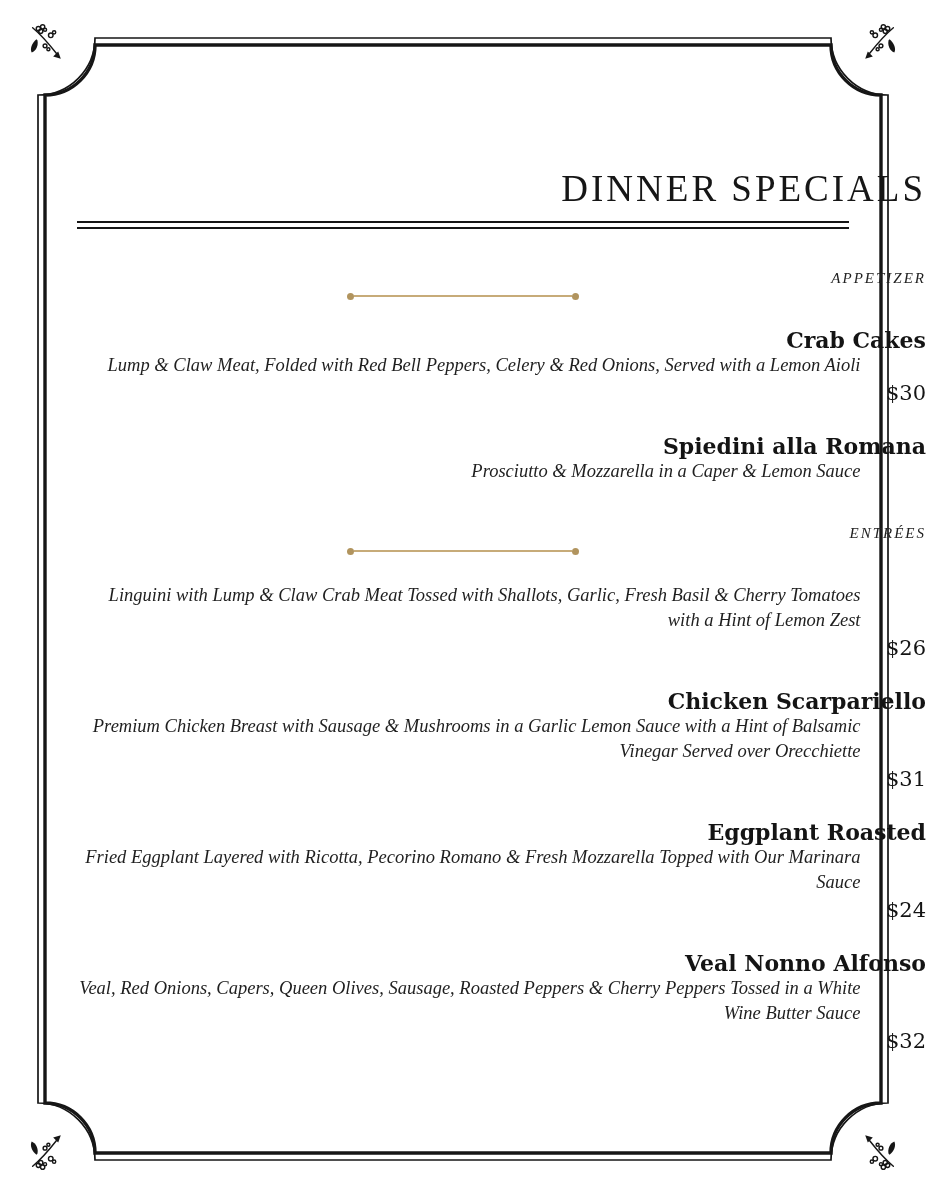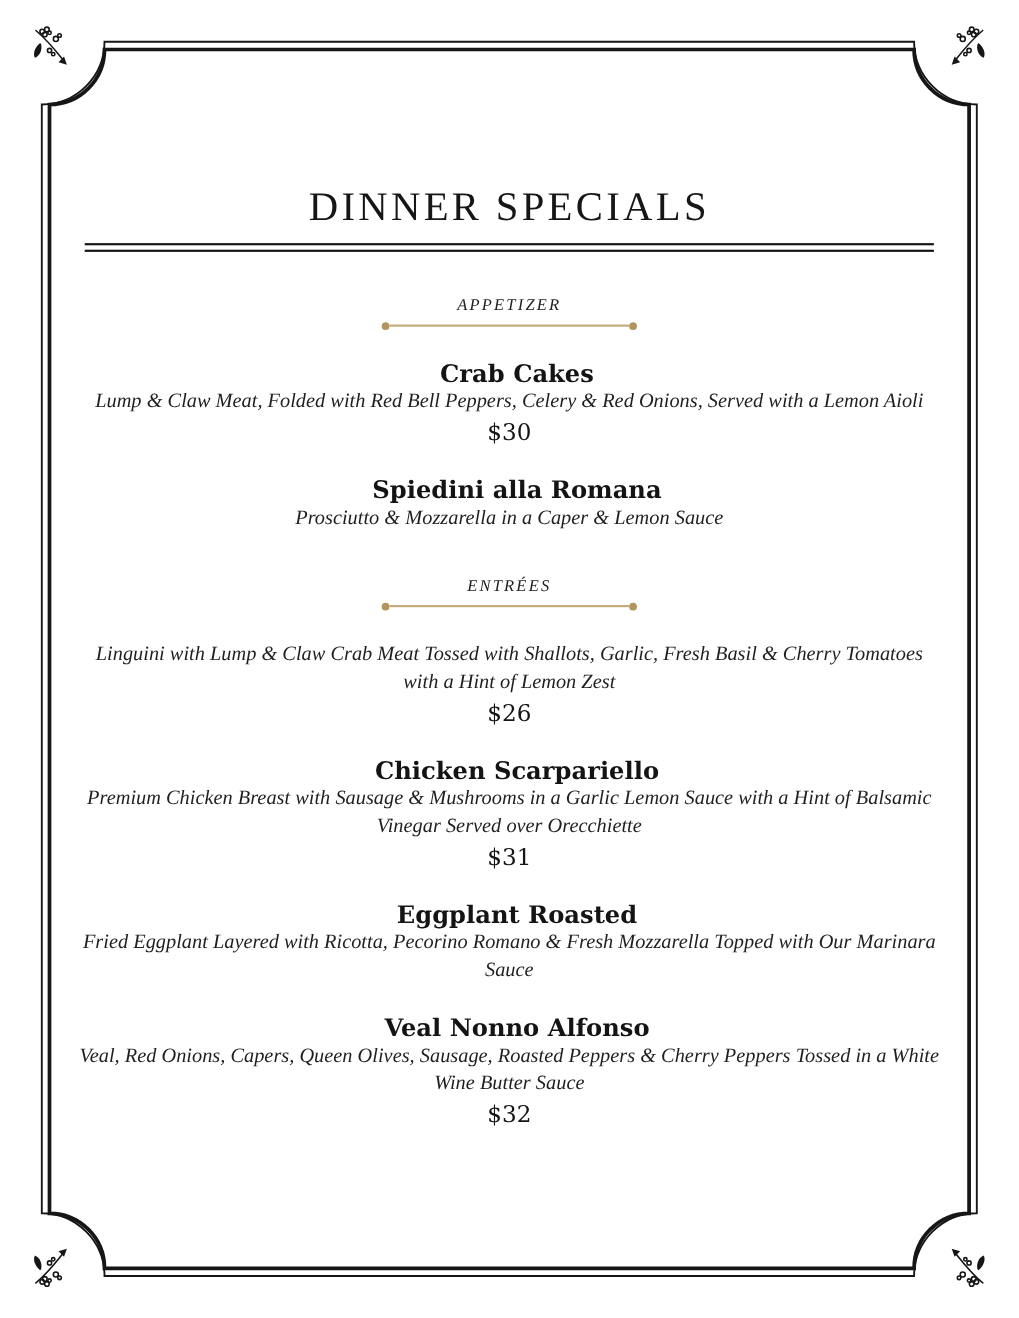--- a/index.html
+++ b/index.html
@@ -12,21 +12,21 @@
     font-family: "Liberation Serif", serif;
     color: #1b1b1b;
   }
   .frame { position: absolute; left: 0; top: 0; }
   .sprig { position: absolute; width: 42px; height: 42px; }
   .sprig.tl { left: 25px; top: 22px; }
   .sprig.tr { right: 25px; top: 22px; transform: scaleX(-1); }
   .sprig.bl { left: 25px; bottom: 26px; transform: scaleY(-1); }
   .sprig.br { right: 25px; bottom: 26px; transform: scale(-1,-1); }
 
-  .content { position: absolute; inset: 0; text-align: center; border-radius: 32px; }
+  .content { position: absolute; inset: 0; text-align: right; border-radius: 32px; }
 
   .page-title {
     margin: 170px 0 0 0;
     font-family: "Liberation Serif", serif;
     font-weight: 400;
     font-size: 37px;
     line-height: 38px;
     letter-spacing: 3px;
     color: #161616;
   }
@@ -165,20 +165,21 @@
         <div class="item-name">Chicken Scarpariello</div>
         <div class="item-desc">Premium Chicken Breast with Sausage &amp; Mushrooms in a Garlic Lemon Sauce with a Hint of Balsamic
 Vinegar Served over Orecchiette</div>
         <div class="item-price">$31</div>
       </div>
 
       <div class="menu-item">
         <div class="item-name">Eggplant Roasted</div>
         <div class="item-desc">Fried Eggplant Layered with Ricotta, Pecorino Romano &amp; Fresh Mozzarella Topped with Our Marinara
 Sauce</div>
+        <div class="item-price">$24</div>
       </div>
 
       <div class="menu-item">
         <div class="item-name">Veal Nonno Alfonso</div>
         <div class="item-desc">Veal, Red Onions, Capers, Queen Olives, Sausage, Roasted Peppers &amp; Cherry Peppers Tossed in a White
 Wine Butter Sauce</div>
         <div class="item-price">$32</div>
       </div>
     </div>
 

